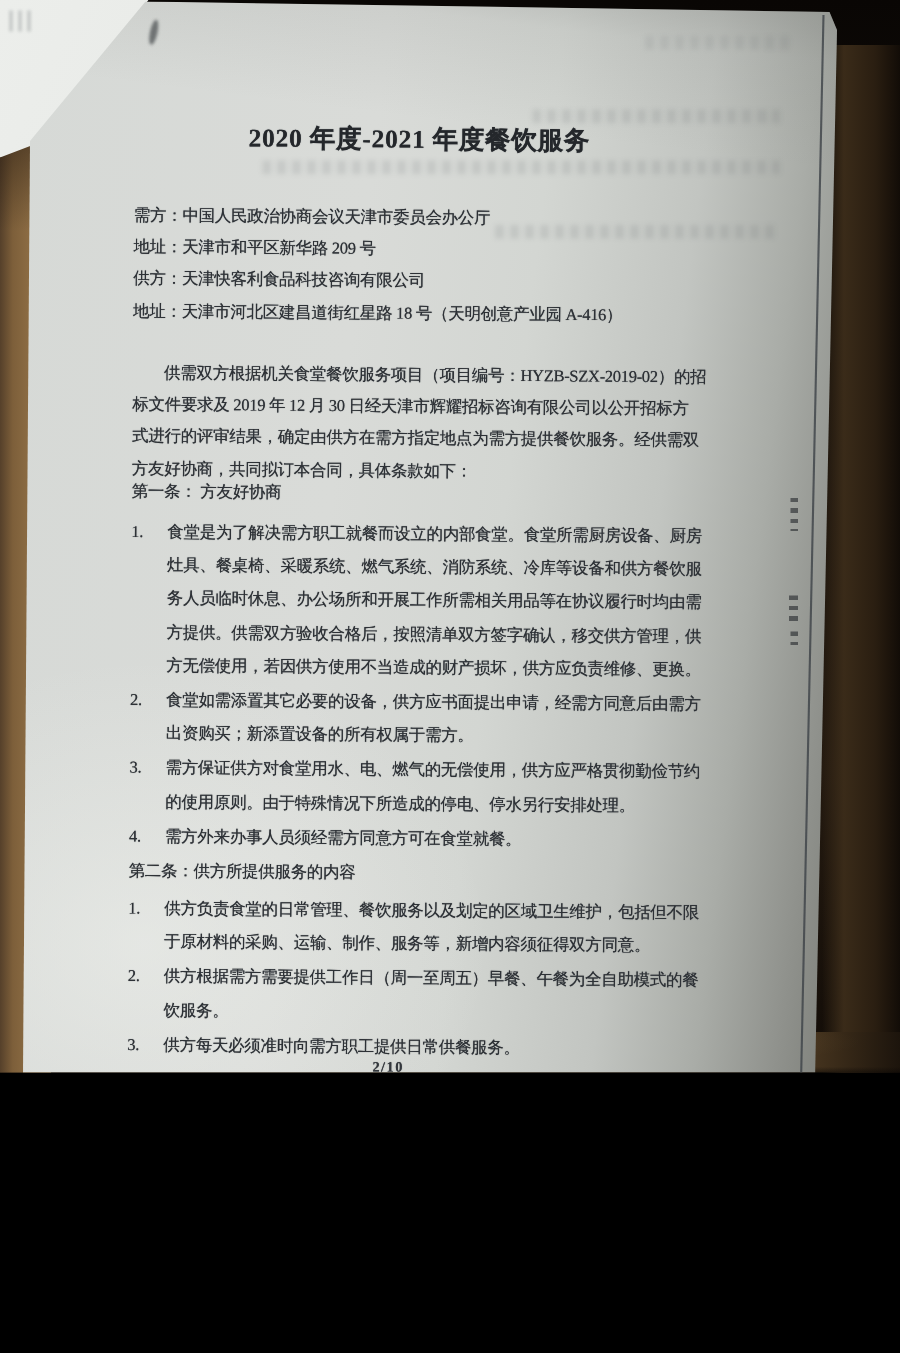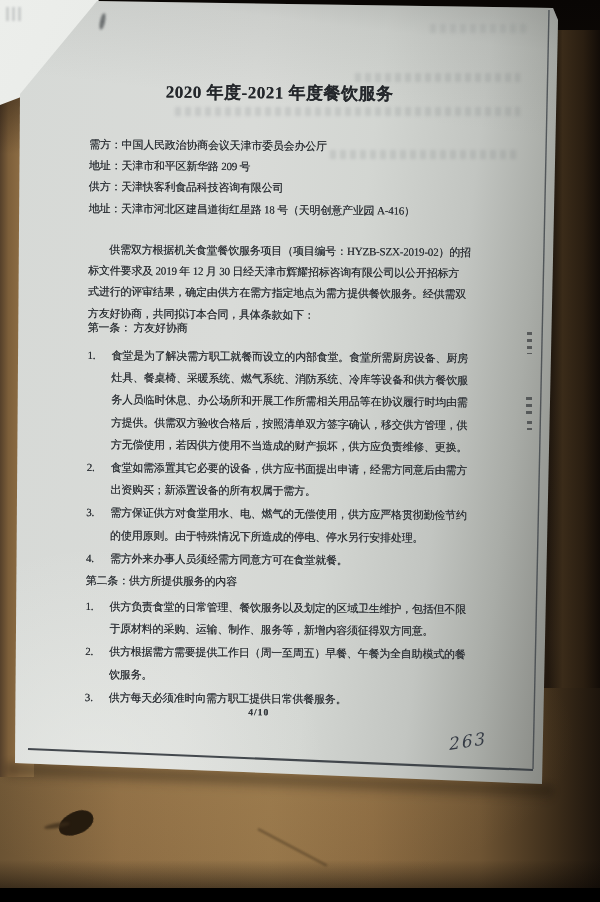--- a/index.html
+++ b/index.html
@@ -1,16 +1,16 @@
 <!DOCTYPE html>
 <html><head>
 <meta charset="utf-8">
 <style>
   html,body{margin:0;padding:0;background:#000;}
-  .scene{position:relative;width:600px;height:888px;overflow:hidden;
+  .scene{position:relative;width:600px;height:715px;overflow:hidden;
          font-family:"Liberation Serif","DejaVu Serif",serif;}
   .abs{position:absolute;}
 
   
   .bg{inset:0;background:linear-gradient(180deg,#090604 0%,#150f0a 28%,#241a10 72%,#120c07 100%);}
   .card-right{left:548px;top:30px;width:52px;height:762px;
       background:linear-gradient(90deg,rgba(62,46,26,0) 0%,#3a2b19 28%,#2a1e11 68%,#120c07 100%);}
   .card-bottom{left:0;top:688px;right:0;bottom:0;
       background:
         linear-gradient(0deg,rgba(8,5,3,.5) 0%,rgba(8,5,3,0) 14%),
@@ -186,18 +186,18 @@
           </div>
         </div>
         <div class="item">
           <div class="num">3.</div>
           <div class="ilines">
             <div>供方每天必须准时向需方职工提供日常供餐服务。</div>
           </div>
         </div>
       </div>
 
-      <div class="abs pageno">4/10</div>
+      <div class="abs pageno">2/10</div>
     </div>
 
     <div class="abs handwritten">263</div>
   </div>
 </div>
 
 </body></html>

